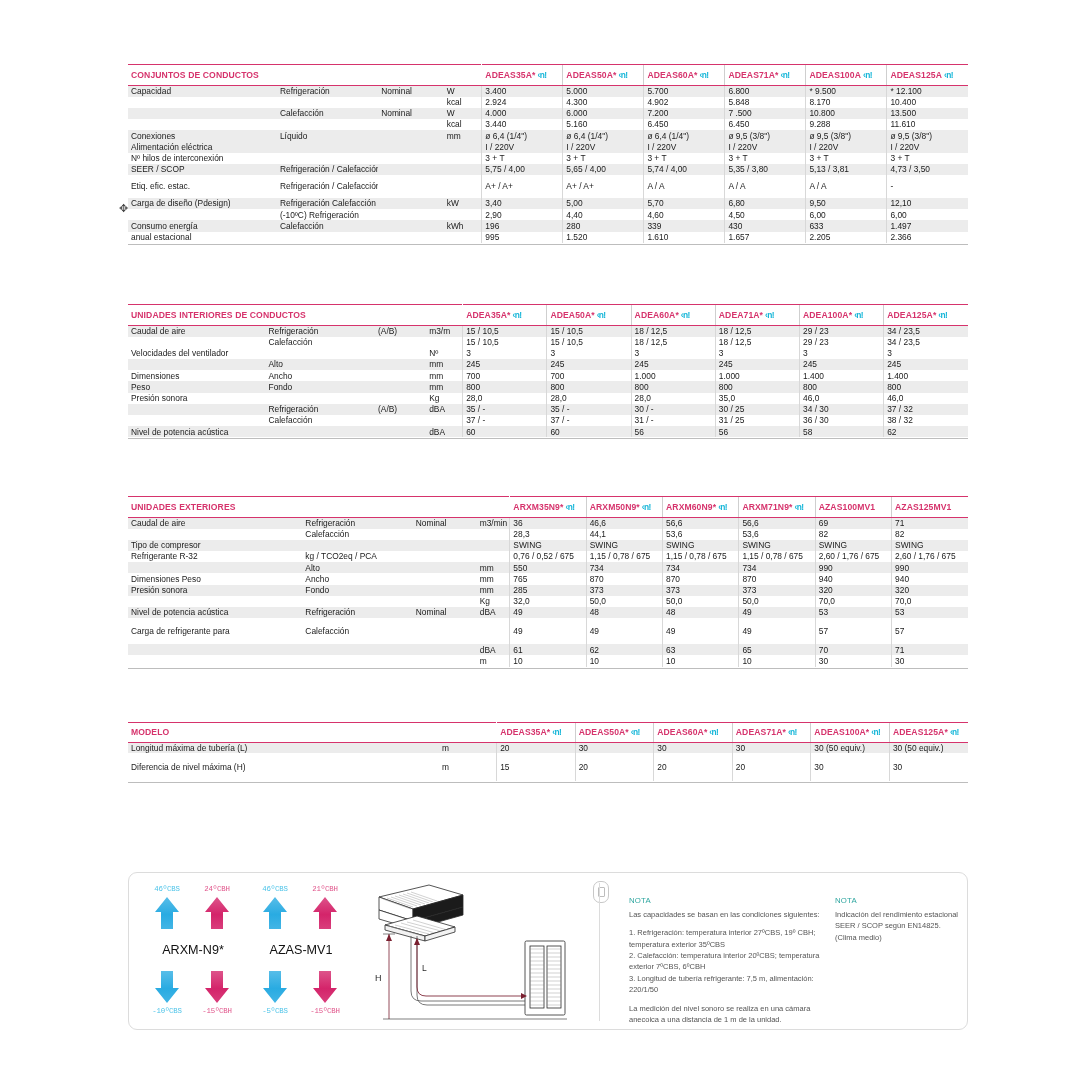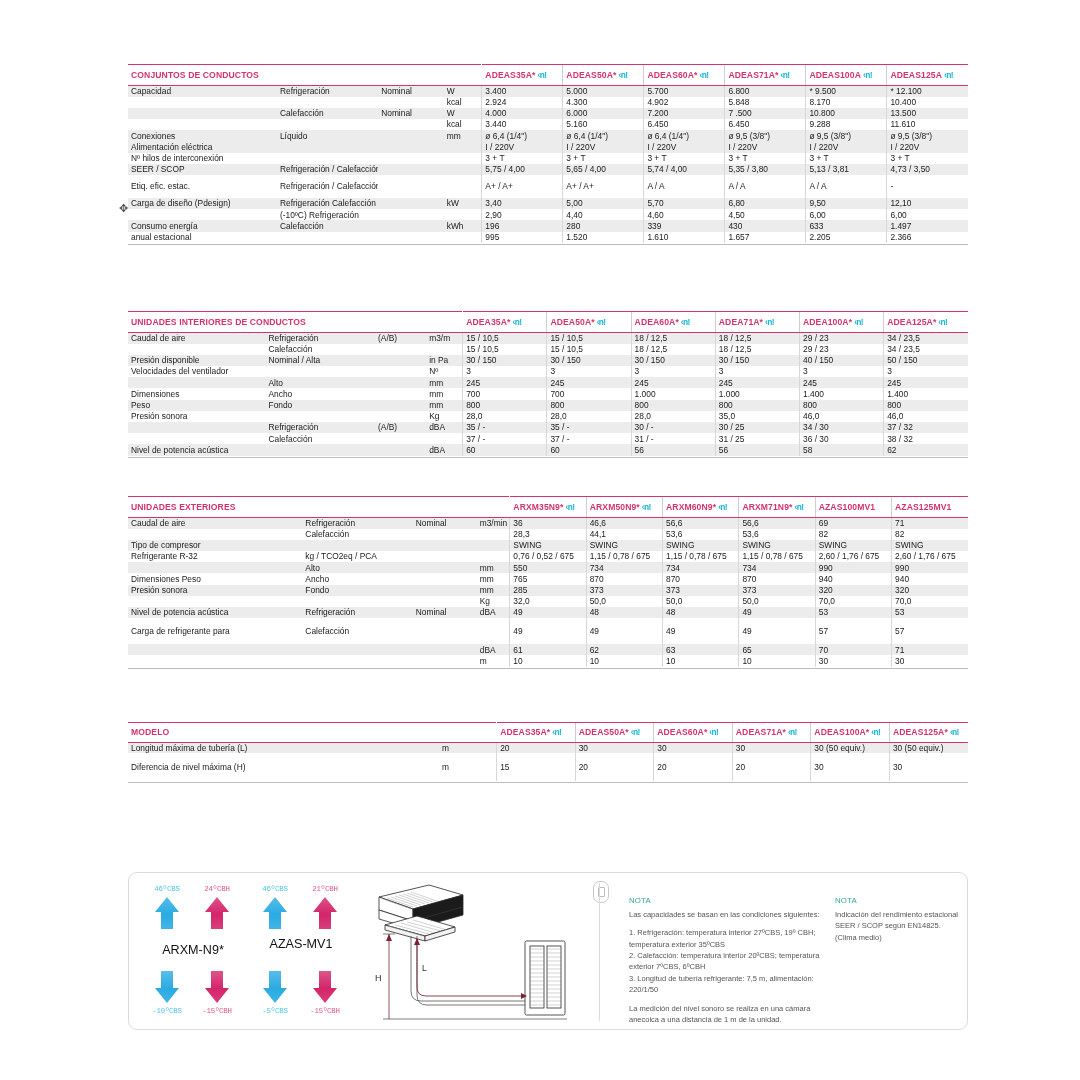--- a/index.html
+++ b/index.html
@@ -307,21 +307,21 @@
             <td class="val vsep">2.205</td>
             <td class="val vsep">2.366</td>
           </tr>
           <tr class="foot-rule">
             <td colspan="10"></td>
           </tr>
         </tbody>
       </table>
     </div>
   <div id="table-anchor-1">
-      <table class="spec-table" style="top: 304px; left: 128px; width: 840px; margin-top: 7px;">
+      <table class="spec-table" style="top: 304px; left: 128px; width: 840px;">
         <colgroup>
           <col style="width:113px">
           <col style="width:90px">
           <col style="width:42px">
           <col style="width:30px">
           <col style="width:69.2px">
           <col style="width:69.2px">
           <col style="width:69.2px">
           <col style="width:69.2px">
           <col style="width:69.2px">
@@ -353,32 +353,20 @@
             <td class="lbl"></td>
             <td class="lbl">Calefacción</td>
             <td class="lbl"></td>
             <td class="unit"></td>
             <td class="val vsep">15 / 10,5</td>
             <td class="val vsep">15 / 10,5</td>
             <td class="val vsep">18 / 12,5</td>
             <td class="val vsep">18 / 12,5</td>
             <td class="val vsep">29 / 23</td>
             <td class="val vsep">34 / 23,5</td>
-          </tr>
-          <tr class="band" style="height:11.2px">
-            <td class="lbl">Presión disponible</td>
-            <td class="lbl">Nominal / Alta</td>
-            <td class="lbl"></td>
-            <td class="unit">in Pa</td>
-            <td class="val vsep">30 / 150</td>
-            <td class="val vsep">30 / 150</td>
-            <td class="val vsep">30 / 150</td>
-            <td class="val vsep">30 / 150</td>
-            <td class="val vsep">40 / 150</td>
-            <td class="val vsep">50 / 150</td>
           </tr>
           <tr class="plain" style="height:11.2px">
             <td class="lbl">Velocidades del ventilador</td>
             <td class="lbl"></td>
             <td class="lbl"></td>
             <td class="unit">Nº</td>
             <td class="val vsep">3</td>
             <td class="val vsep">3</td>
             <td class="val vsep">3</td>
             <td class="val vsep">3</td>
@@ -773,21 +761,21 @@
             <defs>
               <linearGradient id="g_arrow-up-heat-2" x1="0" y1="0" x2="0" y2="1">
                 <stop offset="0%" stop-color="#D4246A" stop-opacity="0.78"></stop>
                 <stop offset="55%" stop-color="#D4246A"></stop>
                 <stop offset="100%" stop-color="#D4246A" stop-opacity="0.88"></stop>
               </linearGradient>
             </defs>
             <polygon points="14,2 26,17 20,17 20,34 8,34 8,17 2,17" fill="url(#g_arrow-up-heat-2)"></polygon>
           </svg>
         </div>
-        <div class="unit-name" style="left:110px;top:56px;width:104px">AZAS-MV1</div>
+        <div class="unit-name" style="left:110px;top:62px;width:104px">AZAS-MV1</div>
         <div class="arrow-col" style="left:114px;top:84px">
           <svg class="arrow" width="28" height="38" viewBox="0 0 28 38">
             <defs>
               <linearGradient id="g_arrow-down-cool-2" x1="0" y1="0" x2="0" y2="1">
                 <stop offset="0%" stop-color="#29ABE2" stop-opacity="0.78"></stop>
                 <stop offset="55%" stop-color="#29ABE2"></stop>
                 <stop offset="100%" stop-color="#29ABE2" stop-opacity="0.88"></stop>
               </linearGradient>
             </defs>
             <polygon points="14,36 26,21 20,21 20,4 8,4 8,21 2,21" fill="url(#g_arrow-down-cool-2)"></polygon>

